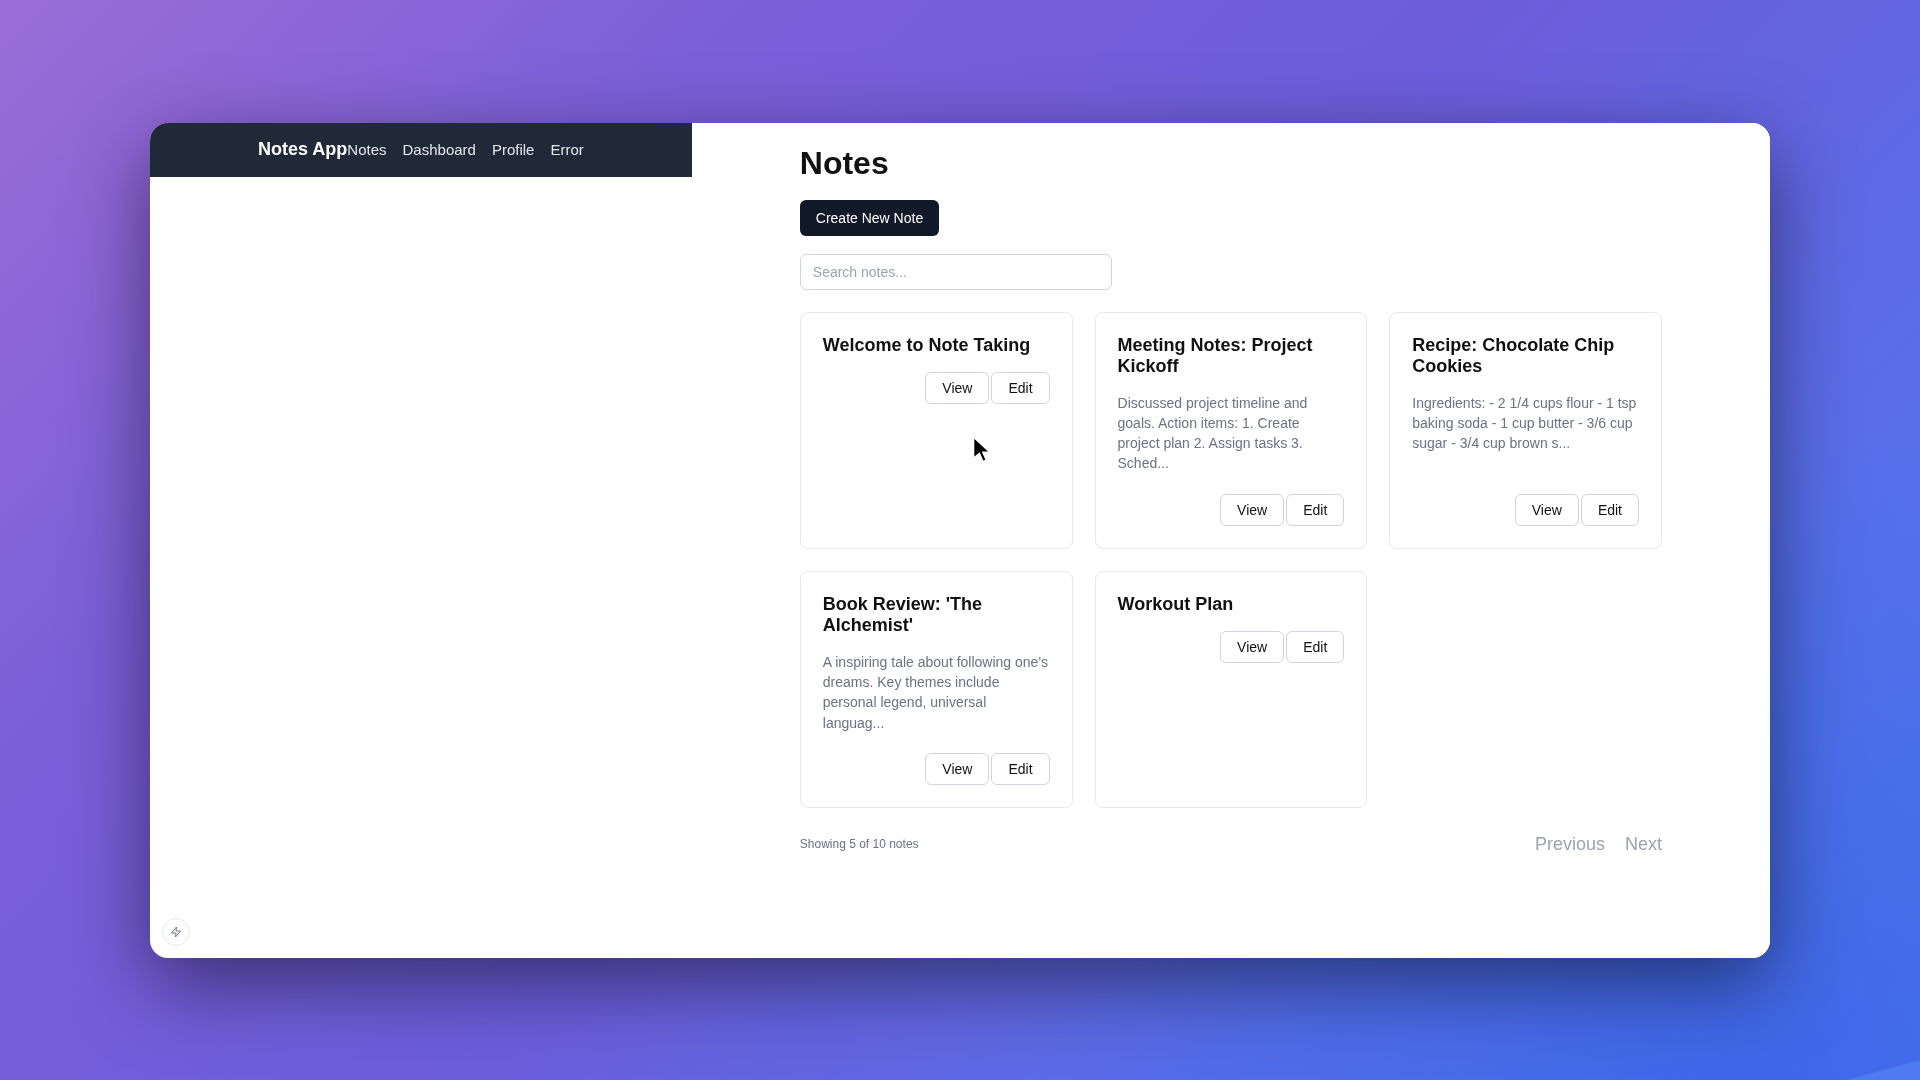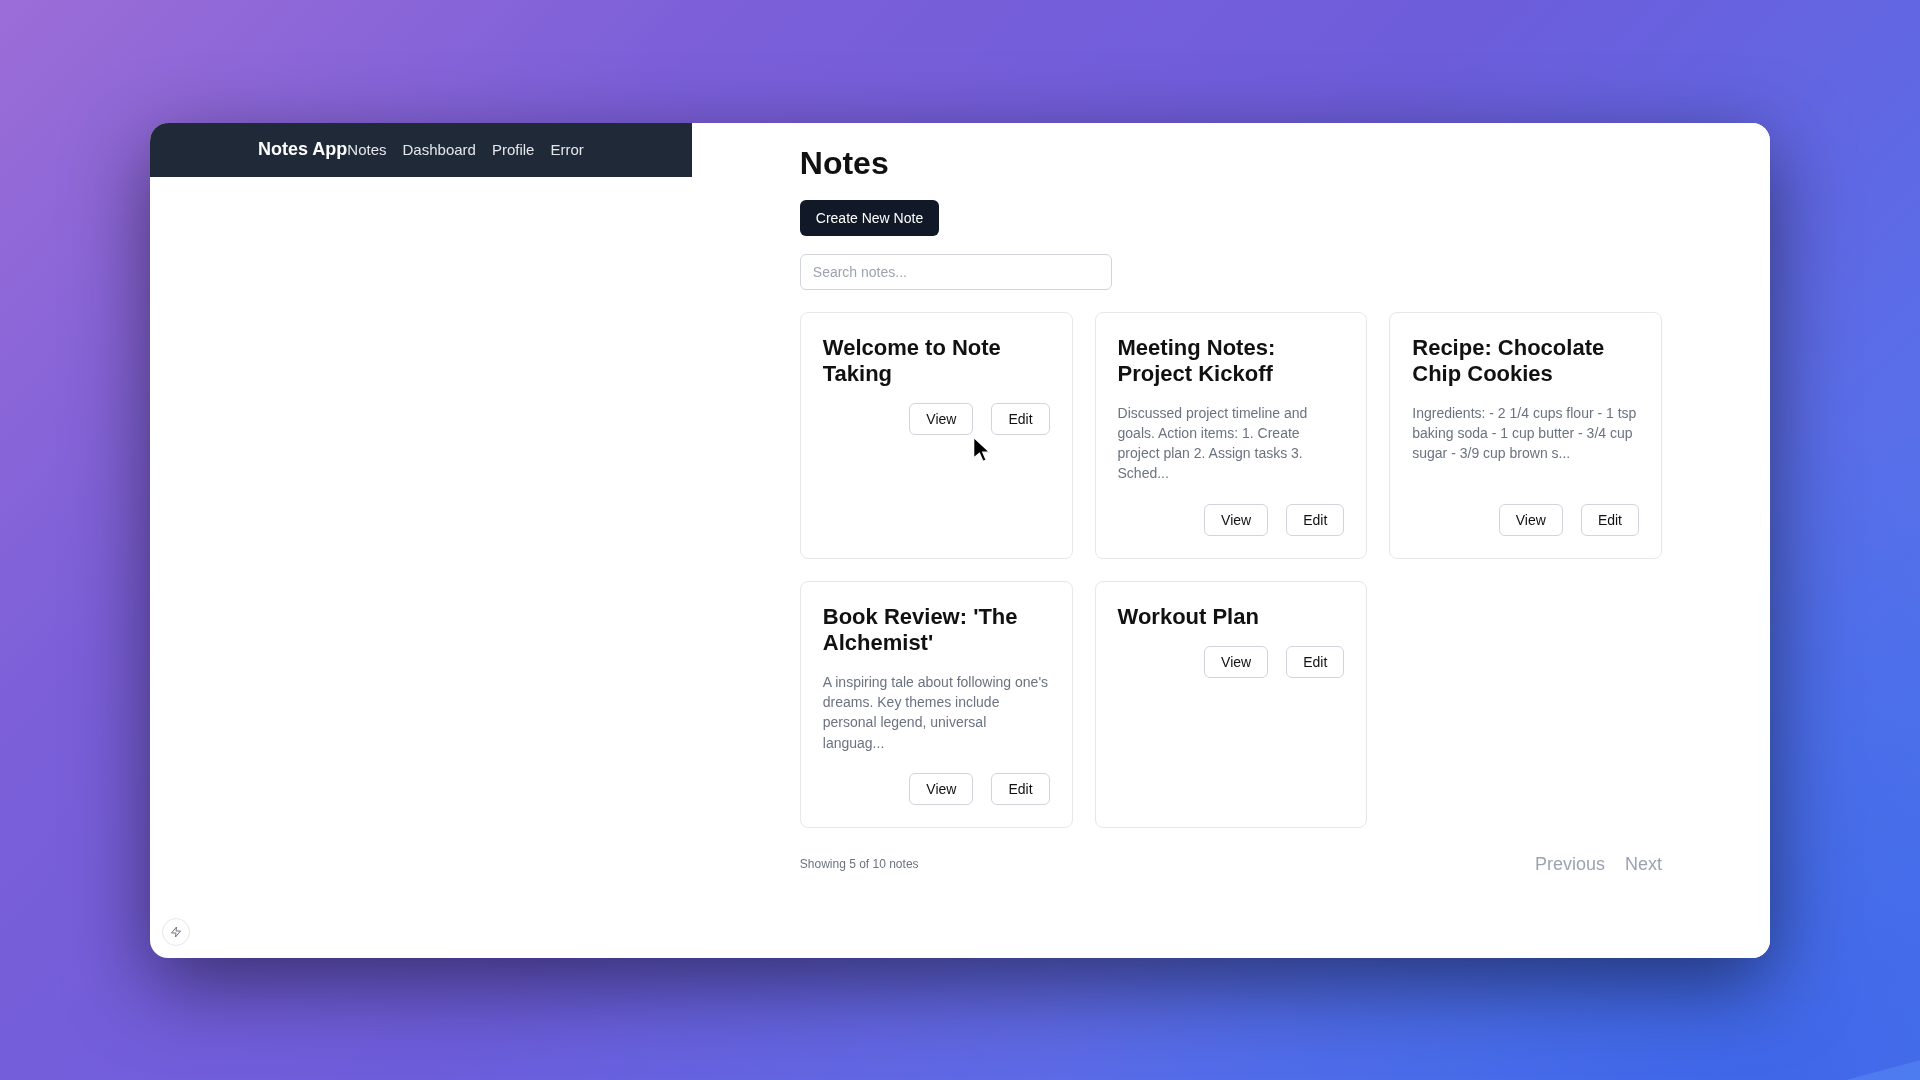--- a/index.html
+++ b/index.html
@@ -98,36 +98,36 @@
       gap: 22px;
     }
     .note-card {
       border: 1px solid #e5e7eb;
       border-radius: 8px;
       padding: 22px;
       display: flex;
       flex-direction: column;
     }
     .note-title {
-      font-size: 22px;
+      font-size: 18px;
       font-weight: 700;
       color: #111;
       margin-bottom: 16px;
     }
     .note-excerpt {
       font-size: 14px;
       color: #6b7280;
       line-height: 1.45;
       margin-bottom: 20px;
       flex: 1;
     }
     .note-actions {
       display: flex;
       justify-content: flex-end;
-      gap: 18px;
+      gap: 2px;
     }
     .action-btn {
       background: #fff;
       border: 1px solid #d1d5db;
       border-radius: 6px;
       padding: 7px 16px;
       font-size: 14px;
       cursor: pointer;
       color: #111;
     }
@@ -212,21 +212,21 @@
         <div class="note-title">Meeting Notes: Project Kickoff</div>
         <div class="note-excerpt">Discussed project timeline and goals. Action items: 1. Create project plan 2. Assign tasks 3. Sched...</div>
         <div class="note-actions">
           <button class="action-btn">View</button>
           <button class="action-btn">Edit</button>
         </div>
       </div>
 
       <div class="note-card">
         <div class="note-title">Recipe: Chocolate Chip Cookies</div>
-        <div class="note-excerpt">Ingredients: - 2 1/4 cups flour - 1 tsp baking soda - 1 cup butter - 3/4 cup sugar - 3/9 cup brown s...</div>
+        <div class="note-excerpt">Ingredients: - 2 1/4 cups flour - 1 tsp baking soda - 1 cup butter - 3/6 cup sugar - 3/4 cup brown s...</div>
         <div class="note-actions">
           <button class="action-btn">View</button>
           <button class="action-btn">Edit</button>
         </div>
       </div>
 
       <div class="note-card">
         <div class="note-title">Book Review: 'The Alchemist'</div>
         <div class="note-excerpt">A inspiring tale about following one's dreams. Key themes include personal legend, universal languag...</div>
         <div class="note-actions">

